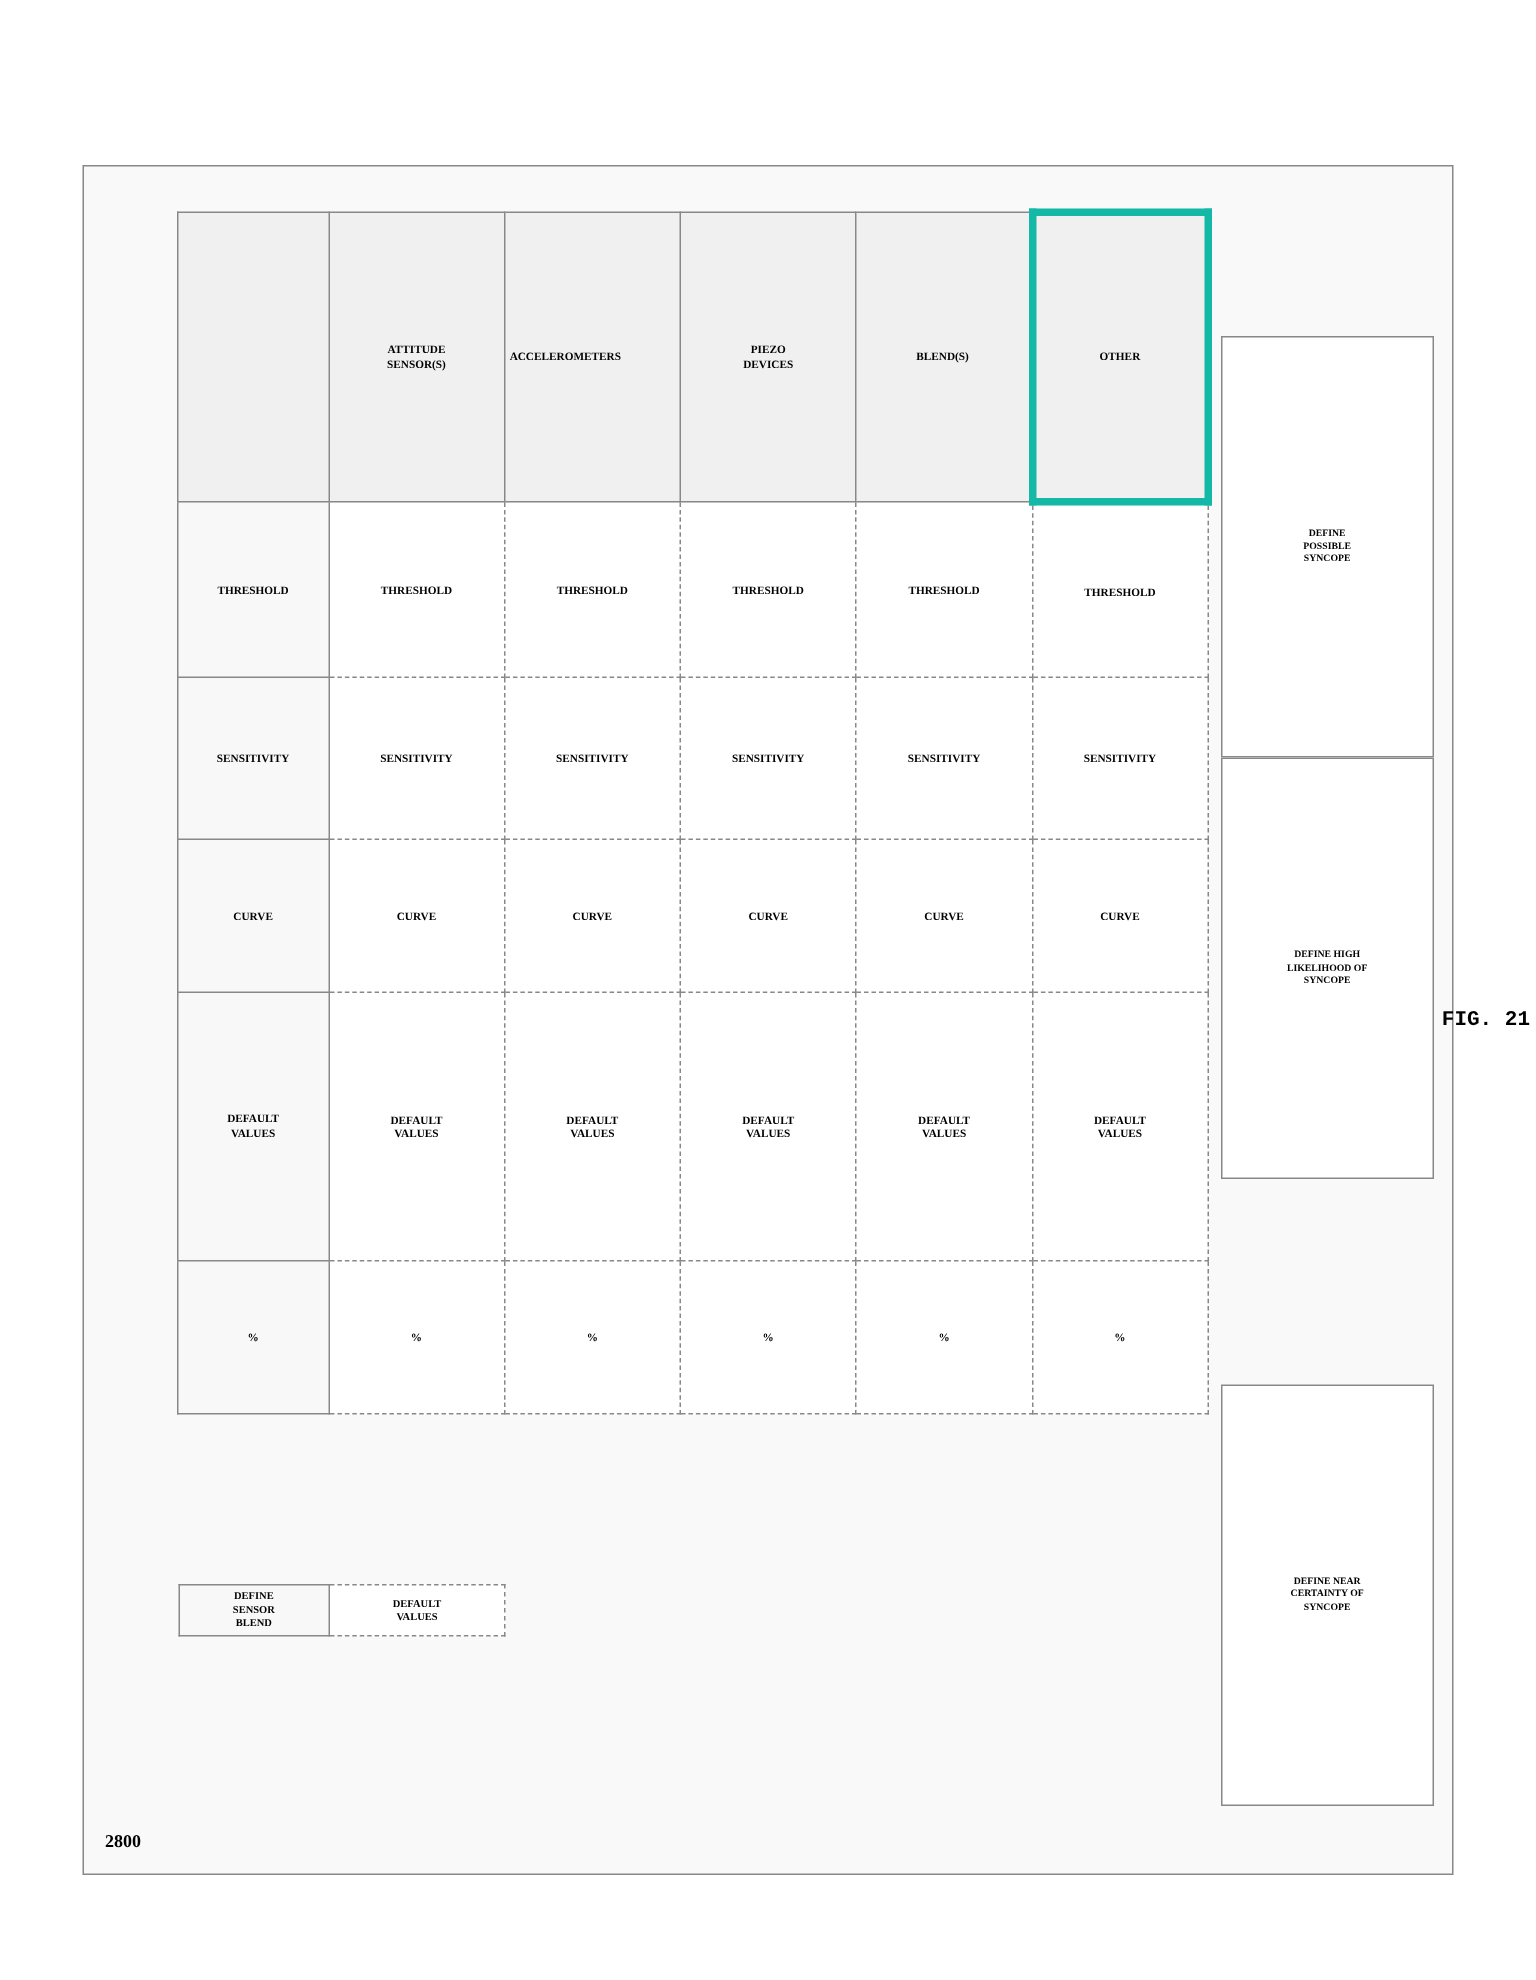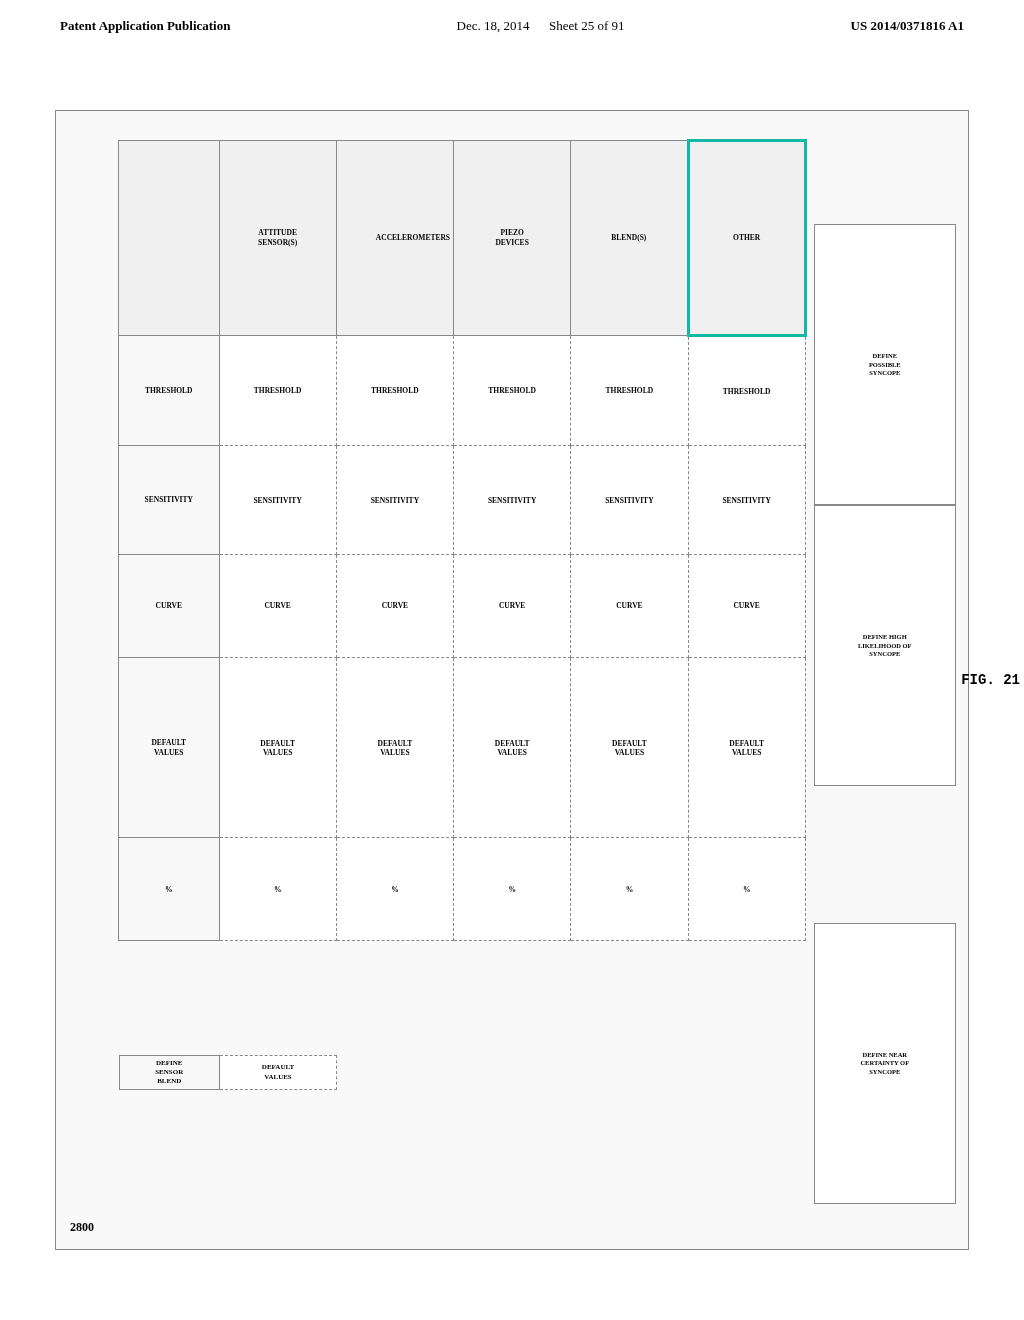--- a/index.html
+++ b/index.html
@@ -25,29 +25,20 @@
       align-items: center;
       padding: 18px 60px 8px 60px;
       border-bottom: none;
     }
   </style>
 </head>
 <body>
 
 <div class="page">
 
-  <div class="header">
-    <div style="font-size:13px; font-weight:bold;">Patent Application Publication</div>
-    <div style="font-size:13px; text-align:center;">
-      <span>Dec. 18, 2014</span>
-      &nbsp;&nbsp;&nbsp;&nbsp;
-      <span>Sheet 25 of 91</span>
-    </div>
-    <div style="font-size:13px; font-weight:bold;">US 2014/0371816 A1</div>
-  </div>
 
   <div style="position:absolute; top:110px; left:55px; right:55px; bottom:70px;">
 
     <div style="position:relative; width:100%; height:100%; border:1.5px solid #888; background:#f9f9f9;">
 
       <div style="position:absolute; right:-52px; top:50%; transform:translateY(-50%); font-size:14px; font-weight:bold; font-family:Liberation Mono, monospace;">
         <span>FIG. 21</span>
       </div>
 
       <div style="position:absolute; bottom:14px; left:14px; font-size:12px; font-weight:bold;">2800</div>
@@ -66,24 +57,24 @@
             <col style="width:14%">
             <col style="width:14%">
             <col style="width:14%">
             <col style="width:18%">
           </colgroup>
 
           <tbody>
               <tr>
             <td style="border:1px solid #888; background:#f0f0f0;"></td>
             <td style="border:1px solid #888; background:#f0f0f0; font-size:7.5px; font-weight:bold; text-align:center; vertical-align:middle; padding:3px; line-height:1.3;">ATTITUDE<br>SENSOR(S)</td>
-            <td style="border:1px solid #888; background:#f0f0f0; font-size:7.5px; font-weight:bold; text-align:right; vertical-align:middle; padding:3px; line-height:1.3;">ACCELEROMETERS</td>
+            <td style="border:1px solid #888; background:#f0f0f0; font-size:7.5px; font-weight:bold; text-align:left; vertical-align:middle; padding:3px; line-height:1.3;">ACCELEROMETERS</td>
             <td style="border:1px solid #888; background:#f0f0f0; font-size:7.5px; font-weight:bold; text-align:center; vertical-align:middle; padding:3px; line-height:1.3;">PIEZO<br>DEVICES</td>
             <td style="border:1px solid #888; background:#f0f0f0; font-size:7.5px; font-weight:bold; text-align:center; vertical-align:middle; padding:3px; line-height:1.3;">BLEND(S)</td>
-            <td style="border:3px solid #14b8a6; background:#f0f0f0; font-size:7.5px; font-weight:bold; text-align:center; vertical-align:middle; padding:3px; line-height:1.3;">OTHER</td>
+            <td style="border:5px solid #14b8a6; background:#f0f0f0; font-size:7.5px; font-weight:bold; text-align:center; vertical-align:middle; padding:3px; line-height:1.3;">OTHER</td>
             <td style="border:none; background:transparent;"></td>
           </tr>
 
           <tr>
             <td style="border:1px solid #888; font-size:7.5px; font-weight:bold; text-align:center; vertical-align:middle; padding:2px; line-height:1.3; background:#f8f8f8;">THRESHOLD</td>
             <td style="border:1.5px dashed #888; font-size:7.5px; font-weight:bold; text-align:center; vertical-align:middle; padding:2px; background:#fff;">THRESHOLD</td>
             <td style="border:1.5px dashed #888; font-size:7.5px; font-weight:bold; text-align:center; vertical-align:middle; padding:2px; background:#fff;">THRESHOLD</td>
             <td style="border:1.5px dashed #888; font-size:7.5px; font-weight:bold; text-align:center; vertical-align:middle; padding:2px; background:#fff;">THRESHOLD</td>
             <td style="border:1.5px dashed #888; font-size:7.5px; font-weight:bold; text-align:center; vertical-align:middle; padding:2px; background:#fff;">THRESHOLD</td>
             <td style="border:1.5px dashed #888; font-size:7.5px; font-weight:bold; text-align:center; vertical-align:middle; padding:2px; background:#fff;">THRESHOLD</td>

